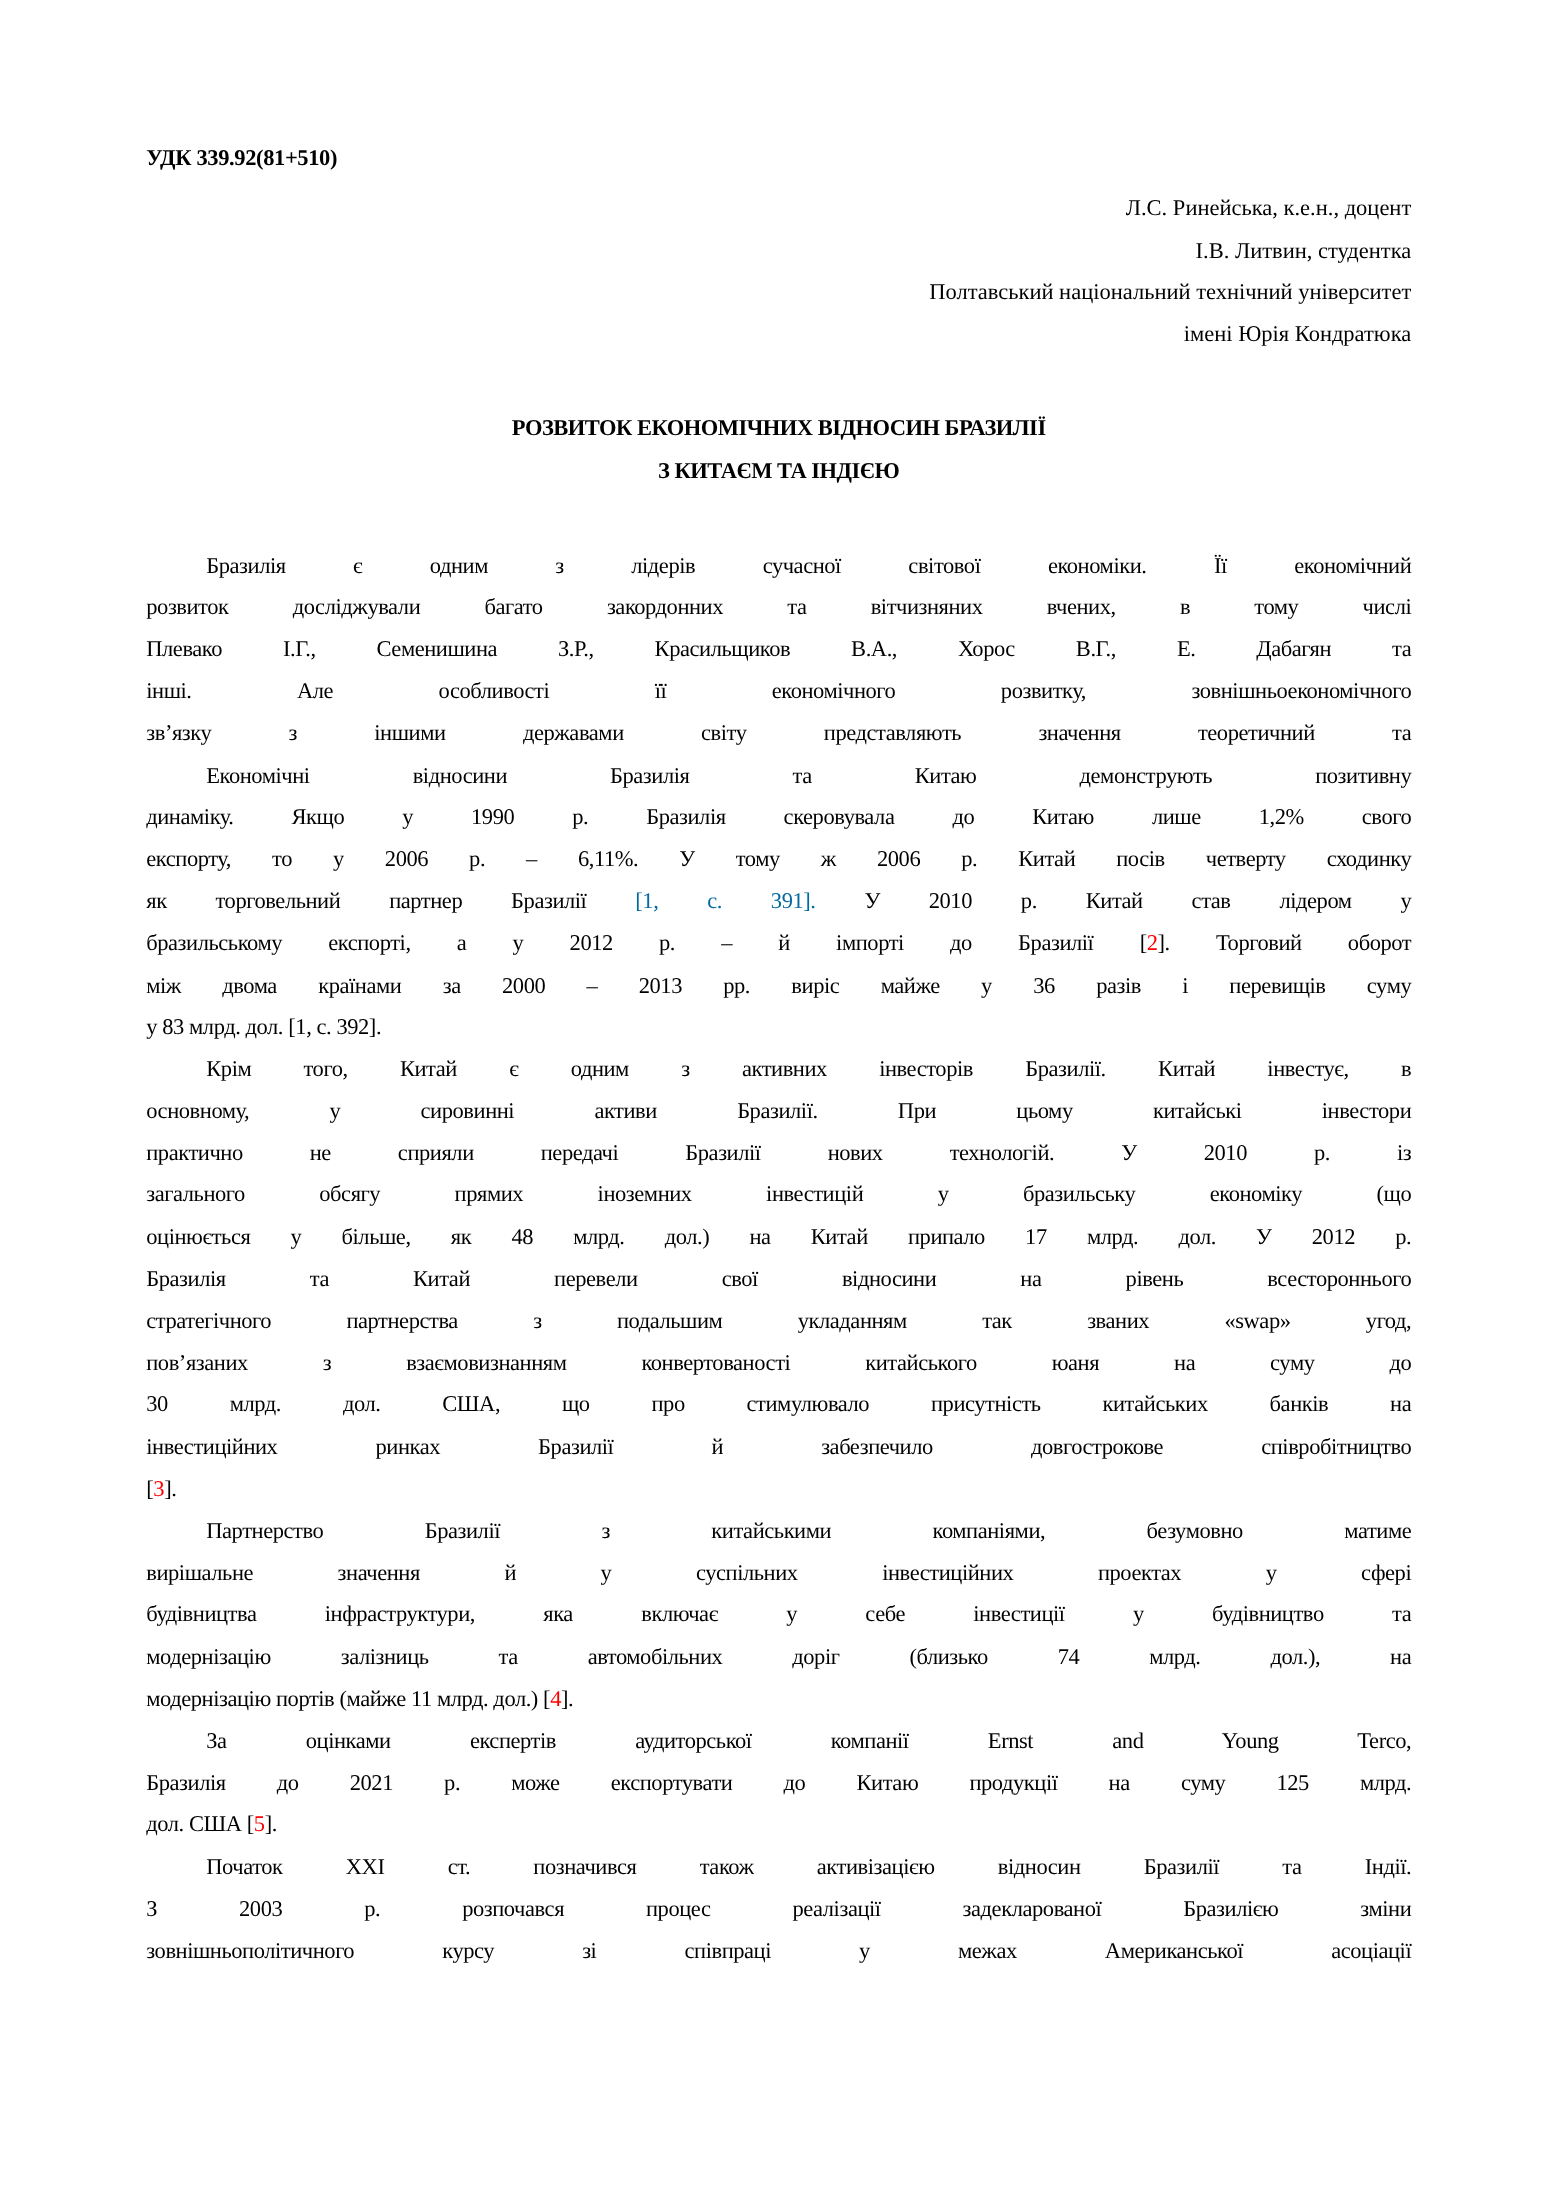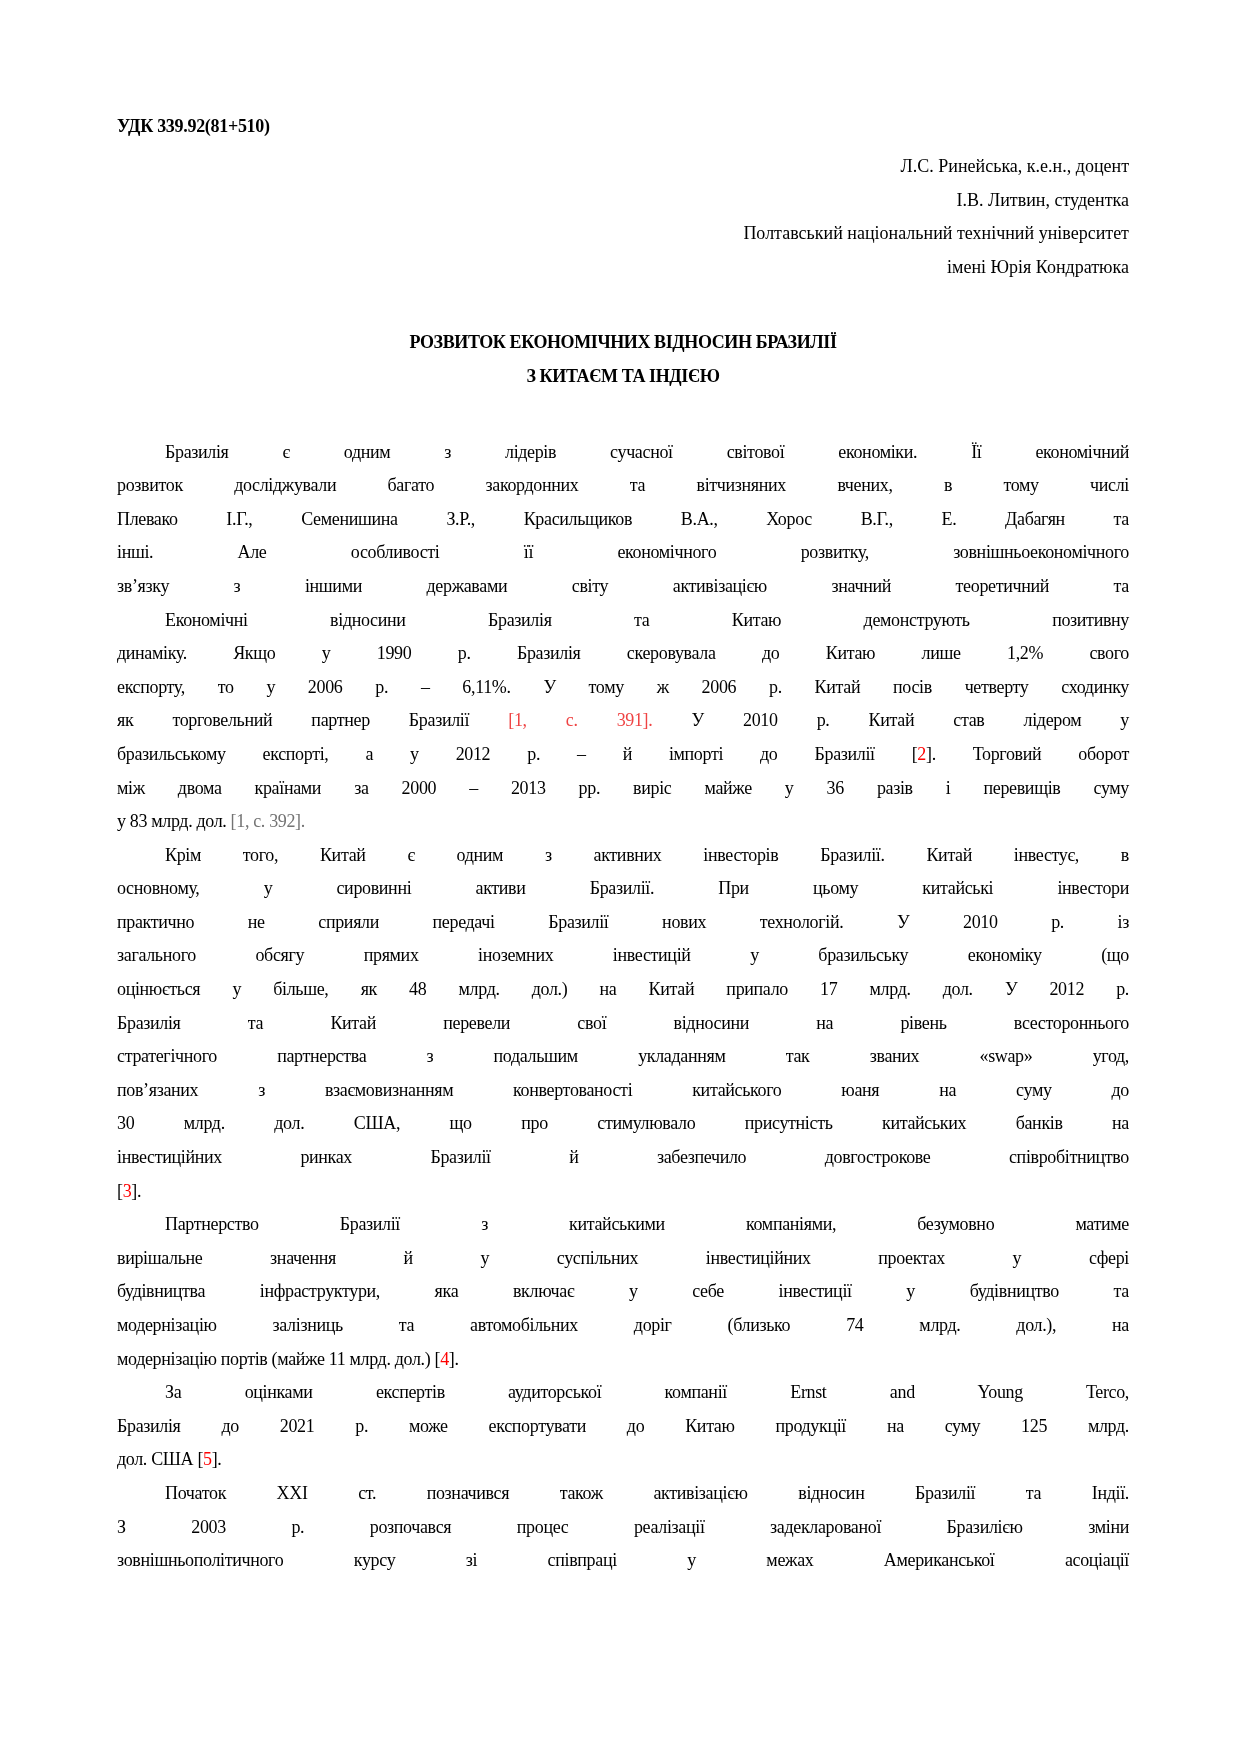--- a/index.html
+++ b/index.html
@@ -37,31 +37,31 @@
     <div>З КИТАЄМ ТА ІНДІЄЮ</div>
   </div>
 
   <div class="body">
 
     <div class="para">
       <span class="line first">Бразилія є одним з лідерів сучасної світової економіки. Її економічний</span>
       <span class="line">розвиток досліджували багато закордонних та вітчизняних вчених, в тому числі</span>
       <span class="line">Плевако І.Г., Семенишина З.Р., Красильщиков В.А., Хорос В.Г., Е. Дабагян та</span>
       <span class="line">інші. Але  особливості її економічного розвитку, зовнішньоекономічного</span>
-      <span class="line">зв’язку з іншими державами світу активізацією значний теоретичний та</span>
+      <span class="line">зв’язку з іншими державами світу представляють значення теоретичний та</span>
     </div>
 
     <div class="para">
       <span class="line first">Економічні відносини Бразилія та Китаю демонструють позитивну</span>
       <span class="line">динаміку. Якщо у 1990 р. Бразилія скеровувала до Китаю лише 1,2% свого</span>
       <span class="line">експорту, то у 2006 р. – 6,11%. У тому ж 2006 р. Китай посів четверту сходинку</span>
-      <span class="line"><span>як торговельний партнер Бразилії </span><span class="cite" style="color: #ef4444;">[1, с. 391].</span><span> У 2010 р. Китай став лідером у</span></span>
+      <span class="line"><span>як торговельний партнер Бразилії </span><span class="cite" style="color: #0369a1;">[1, с. 391].</span><span> У 2010 р. Китай став лідером у</span></span>
       <span class="line"><span>бразильському експорті, а у 2012 р. – й імпорті до Бразилії [</span><span class="cite" style="color: rgb(255, 0, 0);">2</span><span>]. Торговий оборот</span></span>
       <span class="line">між двома країнами за 2000 – 2013 рр. виріс майже у 36 разів і перевищів суму</span>
-      <span class="line last"><span>у 83 млрд. дол. </span><span class="cite" style="color: #737373;">[1, с. 392].</span></span>
+      <span class="line last"><span>у 83 млрд. дол. </span><span class="cite" style="color: #000000;">[1, с. 392].</span></span>
     </div>
 
     <div class="para">
       <span class="line first">Крім того, Китай є одним з активних інвесторів Бразилії. Китай інвестує, в</span>
       <span class="line">основному, у сировинні активи Бразилії. При цьому китайські інвестори</span>
       <span class="line">практично не сприяли передачі Бразилії нових технологій. У 2010 р.  із</span>
       <span class="line">загального обсягу прямих іноземних інвестицій у бразильську економіку (що</span>
       <span class="line">оцінюється у більше, як 48 млрд. дол.) на Китай припало 17 млрд. дол. У 2012 р.</span>
       <span class="line">Бразилія та Китай перевели свої відносини на рівень всестороннього</span>
       <span class="line">стратегічного партнерства з подальшим укладанням так званих «swap» угод,</span>

